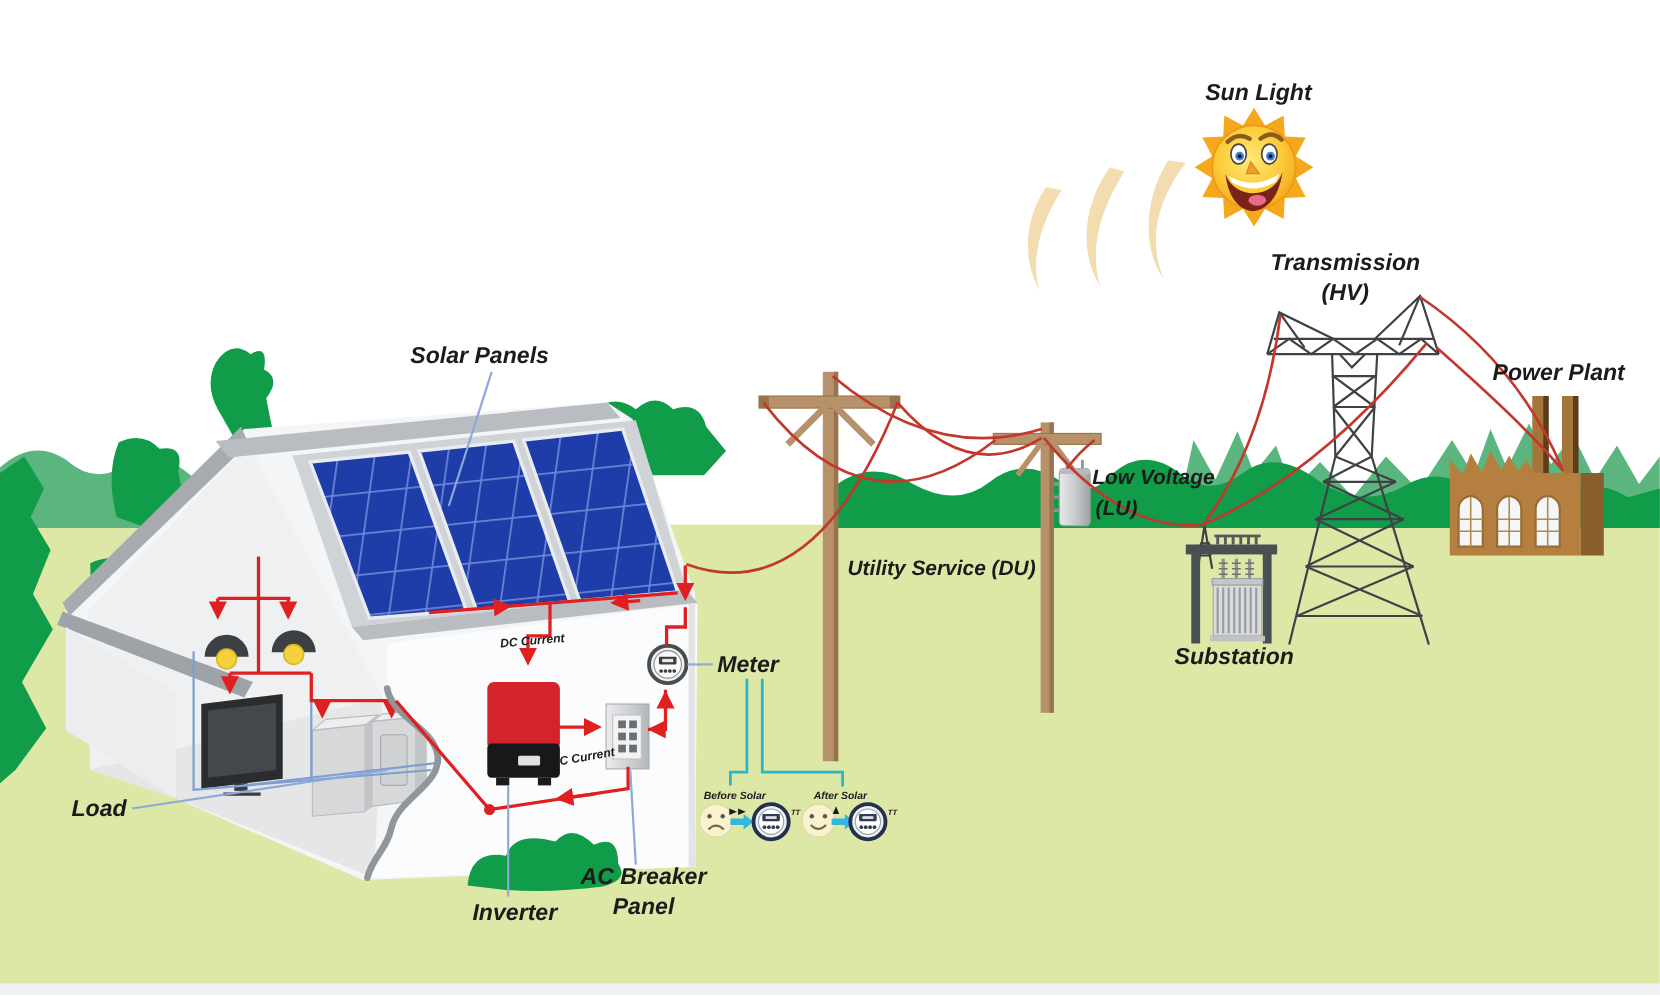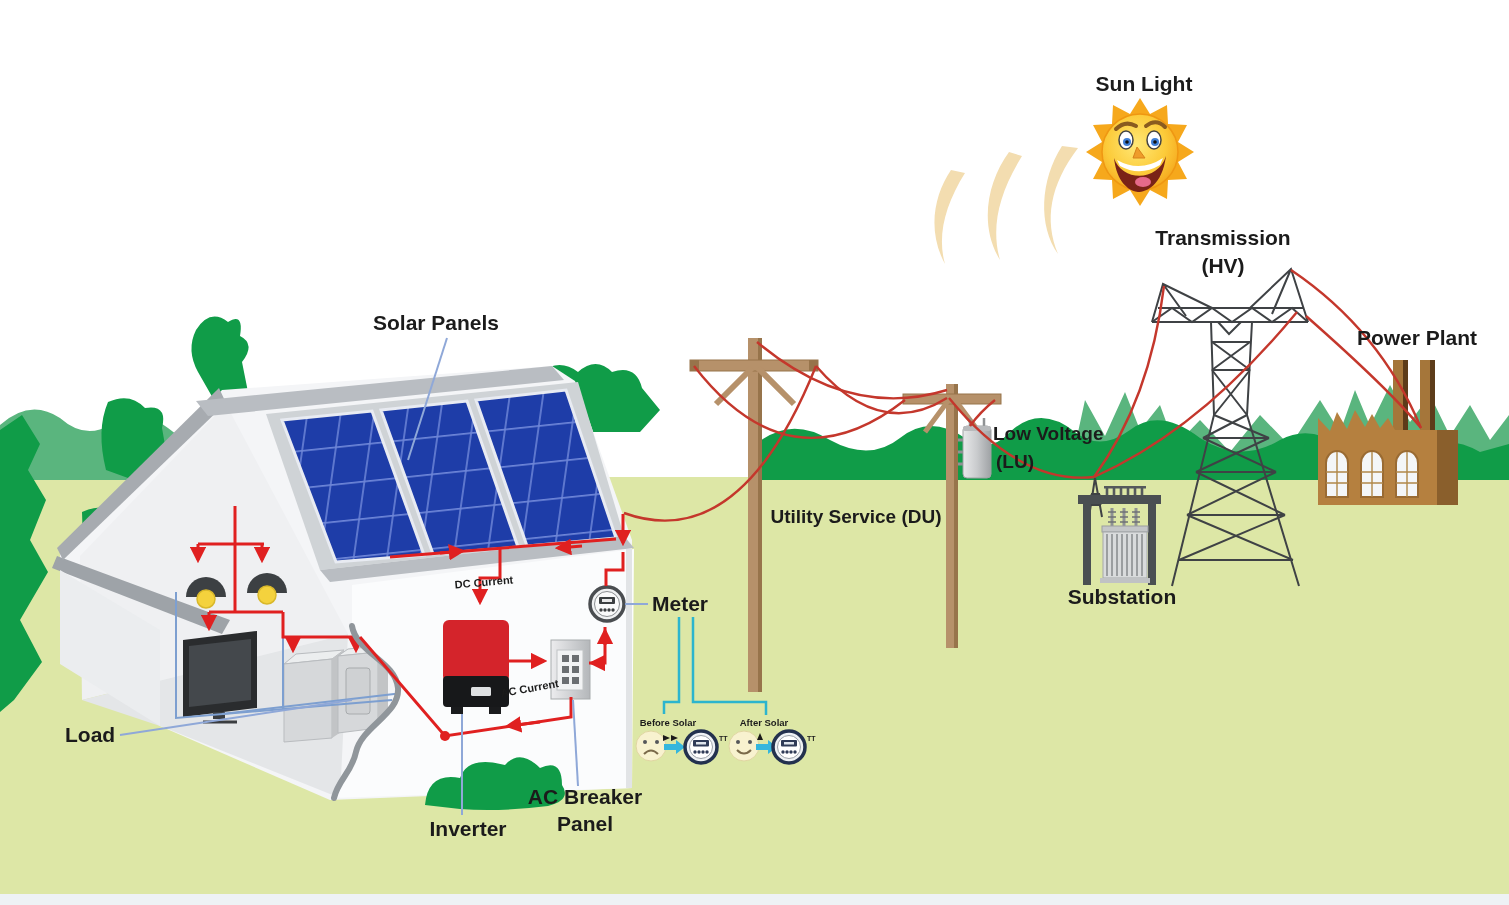--- a/index.html
+++ b/index.html
@@ -1,16 +1,16 @@
 <!DOCTYPE html>
 <html><head>
 <meta charset="utf-8">
 <style>
   html,body{margin:0;padding:0;background:#fff;}
-  #canvas{position:relative;width:1509px;height:905px;overflow:hidden;background:#ffffff;}
+  #canvas{position:relative;width:1509px;height:905px;overflow:hidden;background:#ffffff;font-style:italic;}
   svg{display:block;}
   .lbl{font-family:"Liberation Sans",sans-serif;font-weight:700;fill:#1b1b1b;}
   .lbl-lg{font-size:21px;}
   .lbl-md{font-size:19px;}
   .lbl-sm{font-size:11px;}
   .lbl-xs{font-size:9.5px;}
   .lbl-tt{font-size:7px;font-weight:700;}
   .wire{stroke:#c4372c;stroke-width:2.4;fill:none;}
   .circuit{stroke:#e02020;stroke-width:3;fill:none;}
   .bluewire{stroke:#7d9fd0;stroke-width:2;fill:none;}

